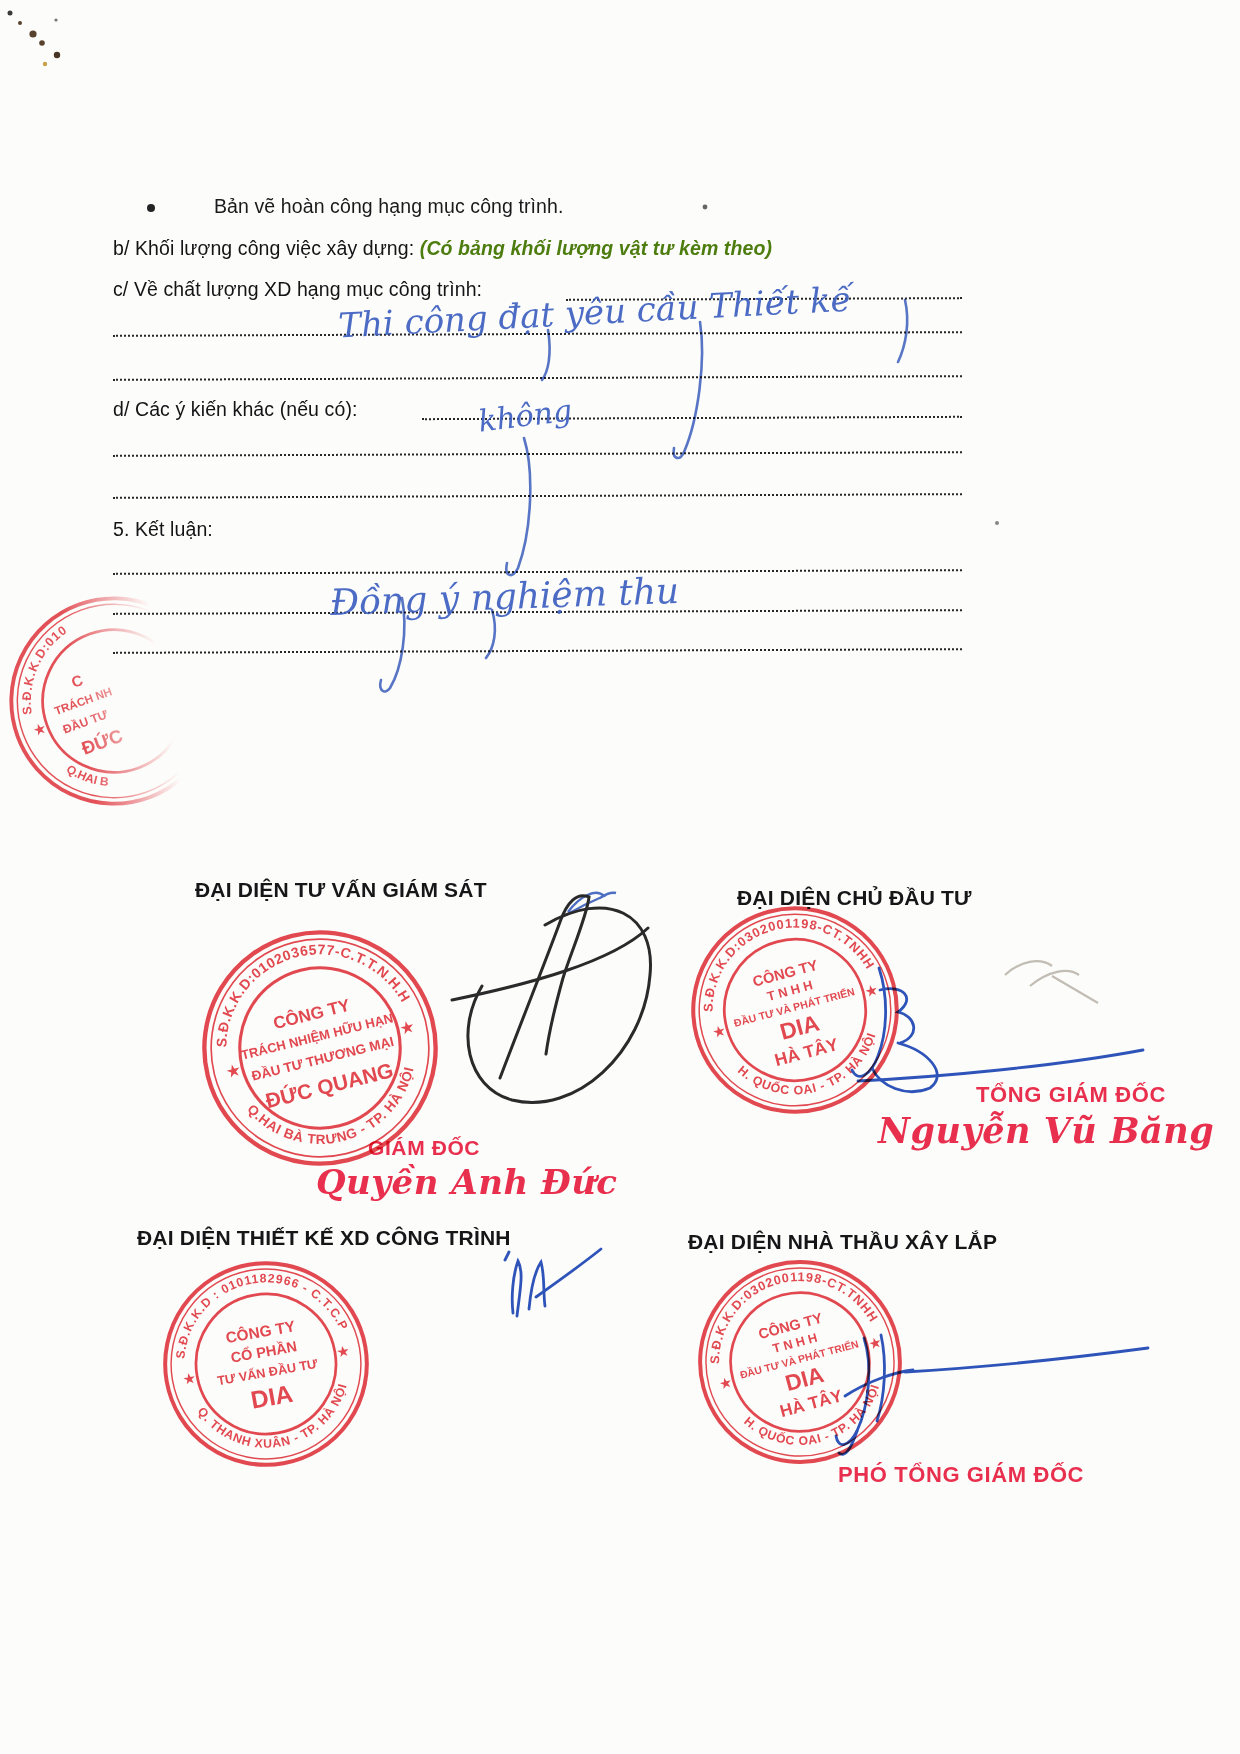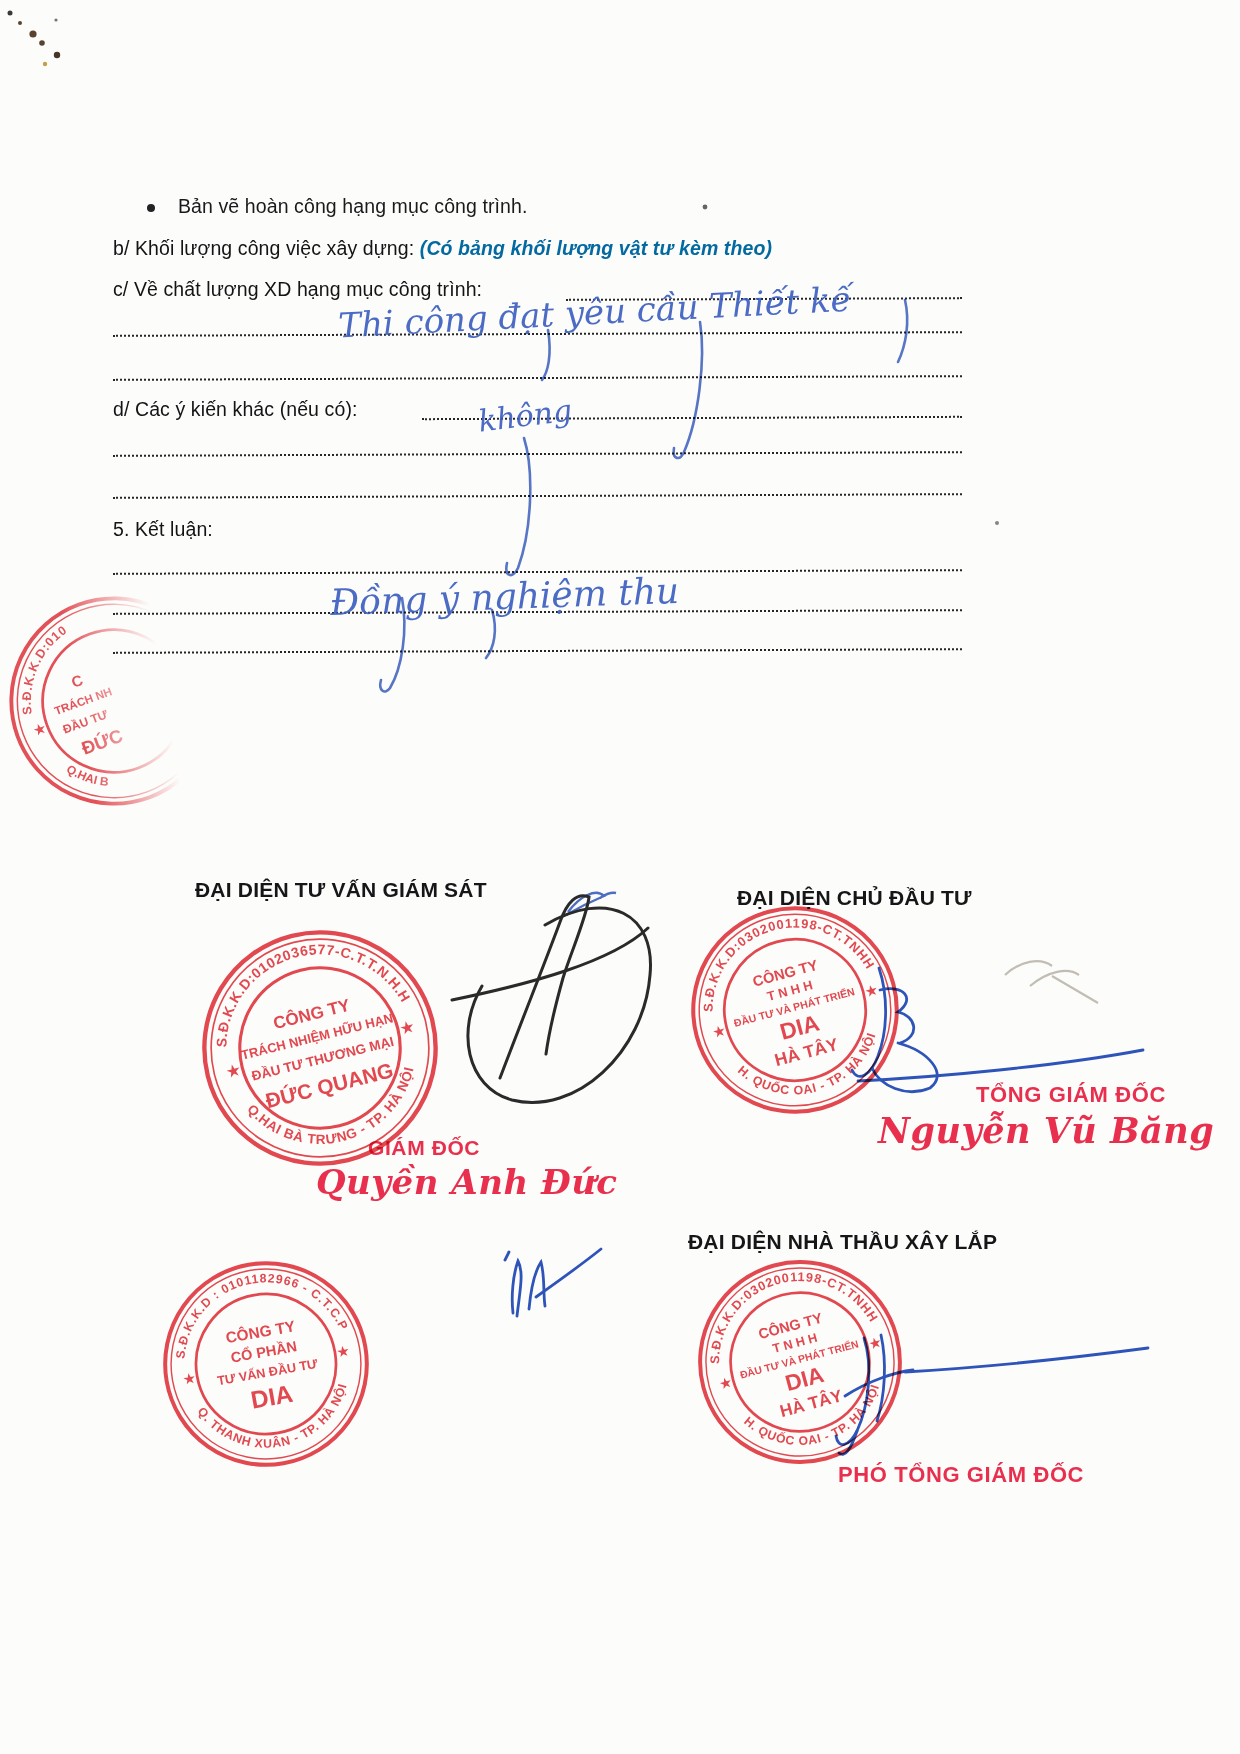--- a/index.html
+++ b/index.html
@@ -1,21 +1,21 @@
 <!DOCTYPE html>
 <html><head>
 <meta charset="utf-8">
 <style>
   html,body{margin:0;padding:0;background:#e9e9e9;}
   #page{position:relative;width:1240px;height:1754px;background:#fcfcfa;overflow:hidden;
         font-family:"Liberation Sans",sans-serif;color:#1d1d1f;}
   .abs{position:absolute;}
   .bodytext{font-size:19.5px;font-weight:normal;letter-spacing:.1px;color:#141416;white-space:nowrap;}
-  .plain{font-weight:normal;color:#1a1a1c;}
-  .itnote{font-style:italic;font-weight:600;color:#0369a1;}
+  .plain{font-weight:normal;color:#1a1a1c;margin-left:36px;}
+  .itnote{font-style:italic;font-weight:600;color:#4d7c0f;}
   .dots{height:0;border-bottom:2.6px dotted #262628;transform:rotate(-.25deg);}
   .hw{color:#3c5fc0;font-family:"DejaVu Serif",serif;font-style:italic;white-space:nowrap;
       opacity:.92;}
   .hdr{font-size:21px;font-weight:bold;color:#161618;white-space:nowrap;letter-spacing:.2px;}
   .role{color:#e8304e;font-weight:bold;font-size:22px;white-space:nowrap;letter-spacing:.6px;}
   .scriptname{color:#e8304e;font-family:"DejaVu Serif",serif;font-style:italic;font-weight:bold;
       font-size:35px;white-space:nowrap;letter-spacing:.5px;text-align:center;}
   .stamp{mix-blend-mode:multiply;opacity:.93;}
   .stamp svg text{font-family:"Liberation Sans",sans-serif;font-weight:bold;}
   .serifDIA{font-family:"Liberation Serif",serif;}
@@ -50,20 +50,21 @@
   <div class="abs dots" style="left:113px;top:571px;width:849px"></div>
   <div class="abs dots" style="left:113px;top:611px;width:849px"></div>
   <div class="abs dots" style="left:113px;top:650px;width:849px"></div>
 
   <div class="abs hw" style="left:338px;top:292px;font-size:34px;transform:rotate(-3deg)">Thi công đạt yêu cầu Thiết kế</div>
   <div class="abs hw" style="left:478px;top:398px;font-size:30px;transform:rotate(-7deg)">không</div>
   <div class="abs hw" style="left:330px;top:576px;font-size:36px;transform:rotate(-2deg)">Đồng ý nghiệm thu</div>
 
   <div class="abs hdr" style="left:195px;top:878px">ĐẠI DIỆN TƯ VẤN GIÁM SÁT</div>
   <div class="abs hdr" style="left:737px;top:886px">ĐẠI DIỆN CHỦ ĐẦU TƯ</div>
+  <div class="abs hdr" style="left:137px;top:1226px">ĐẠI DIỆN THIẾT KẾ  XD CÔNG TRÌNH</div>
   <div class="abs hdr" style="left:688px;top:1230px">ĐẠI DIỆN NHÀ THẦU XÂY LẮP</div>
 
   <div class="abs role" style="left:368px;top:1136px;font-size:21px">GIÁM ĐỐC</div>
   <div class="abs scriptname" style="left:316px;top:1162px;font-size:34px">Quyền Anh Đức</div>
   <div class="abs role" style="left:976px;top:1082px">TỔNG GIÁM ĐỐC</div>
   <div class="abs scriptname" style="left:878px;top:1110px">Nguyễn Vũ Băng</div>
   <div class="abs role" style="left:838px;top:1462px">PHÓ TỔNG GIÁM ĐỐC</div>
 
   <div id="edge-stamp" class="abs stamp" style="left:3px;top:590px;width:222px;height:222px;transform:rotate(-20deg)">
     <svg viewBox="0 0 240 240" width="222" height="222">

